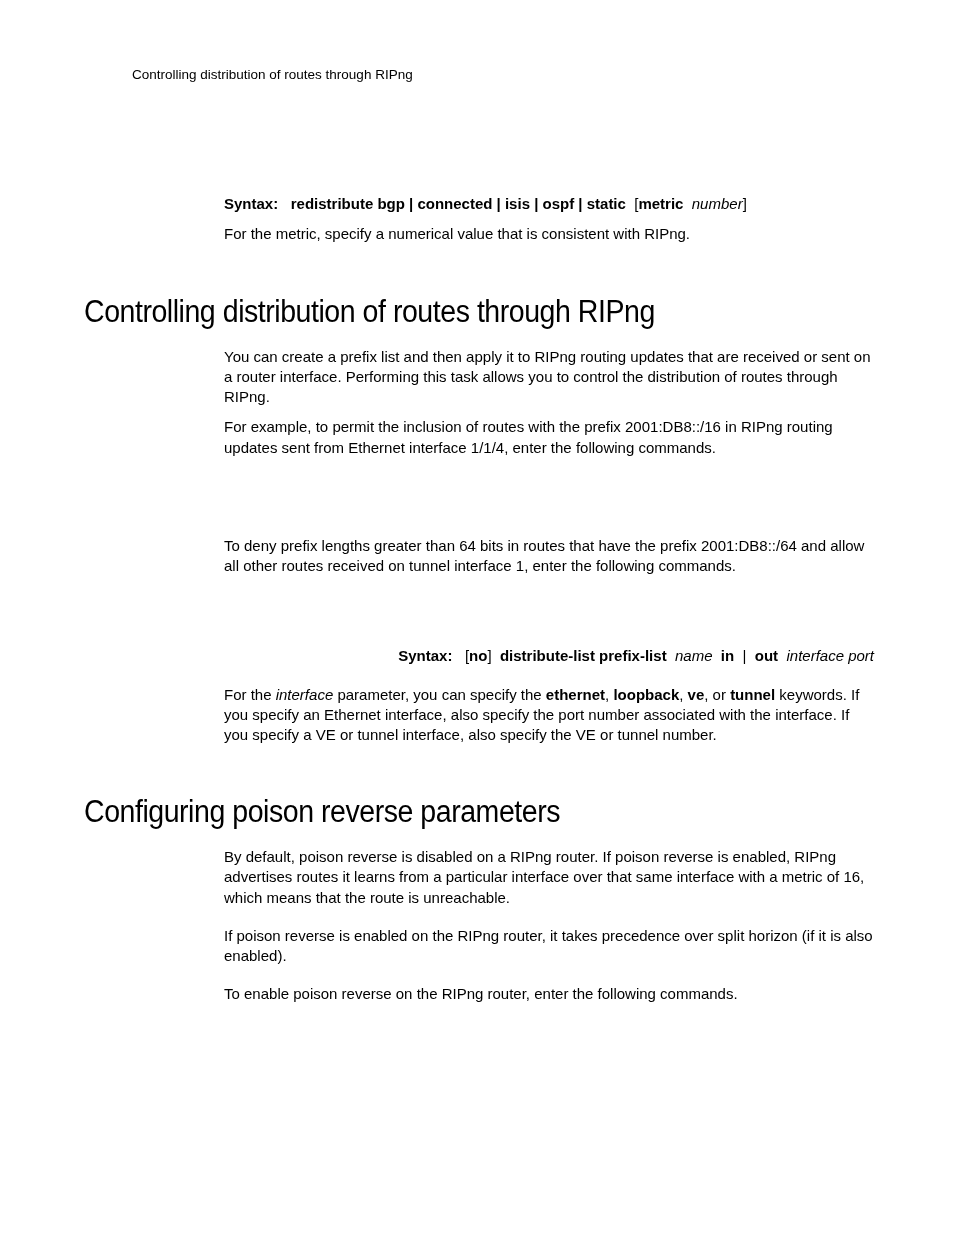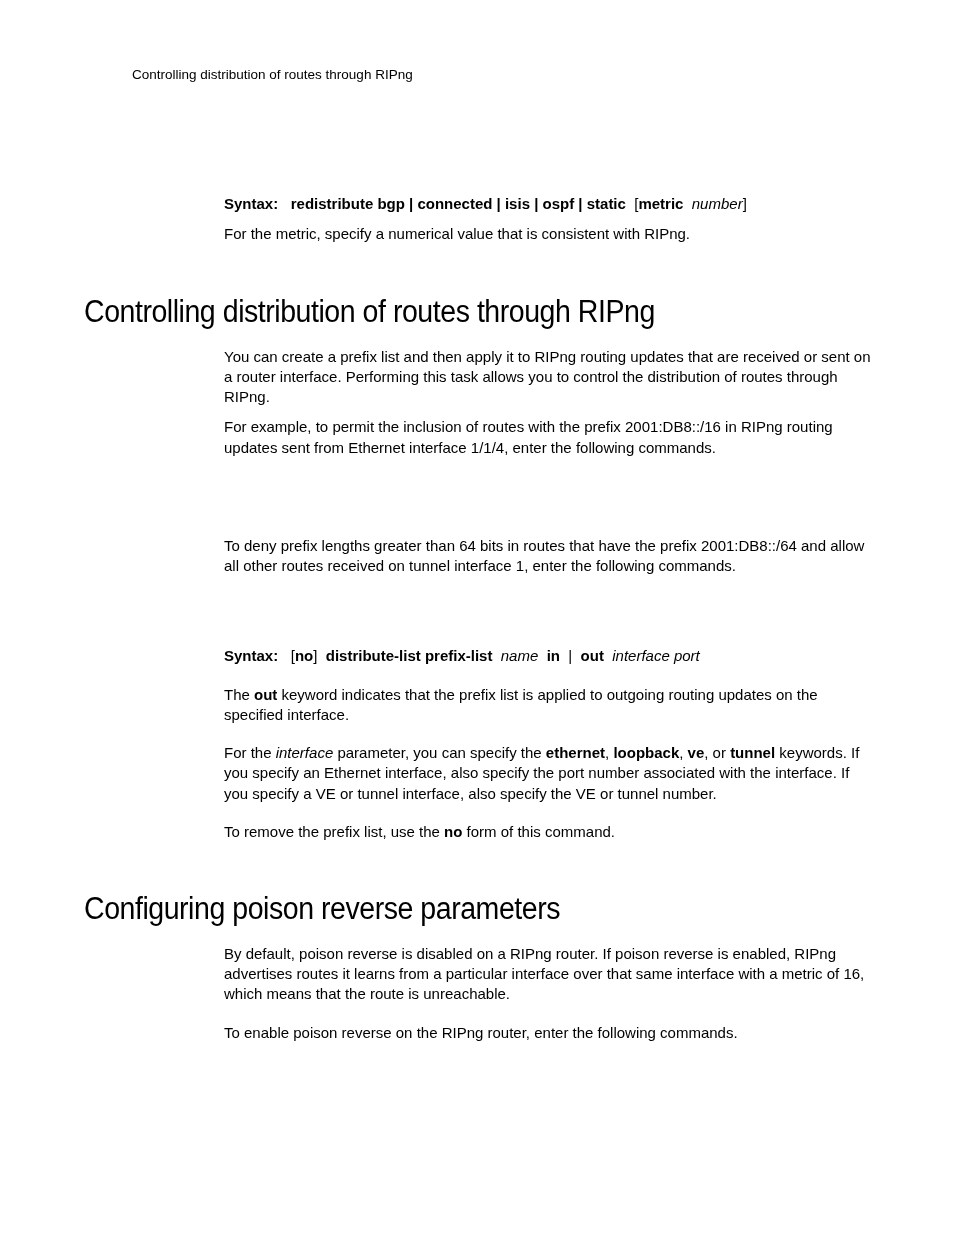--- a/index.html
+++ b/index.html
@@ -45,21 +45,21 @@
     font-weight: 400;
     font-size: 31px;
     letter-spacing: -0.5px;
     margin: 46px 0 14px 0;
     transform: scaleX(0.92);
     transform-origin: left center;
   }
   .bold { font-weight: 700; }
   .ital { font-style: italic; }
   .gap-large { margin-top: 78px; }
-  .gap-med  { margin-top: 70px; }
+  .gap-med  { margin-top: 70px; text-align: right; }
   .mt18 { margin-top: 18px; }
 </style>
 </head>
 <body>
 
 <div class="page">
 
   <div class="running-header">Controlling distribution of routes through RIPng</div>
 
   <div class="content-block syntax-line">
@@ -86,30 +86,25 @@
     <span>&nbsp;</span><span class="bold">distribute-list prefix-list</span>
     <span>&nbsp;</span><span class="ital">name</span>
     <span>&nbsp;</span><span class="bold">in</span>
     <span>&nbsp;</span><span>|</span>
     <span>&nbsp;</span><span class="bold">out</span>
     <span>&nbsp;</span><span class="ital">interface port</span>
   </div>
 
 
 
-  <div class="content-block mt18">
-    <span>The </span><span class="bold">out</span><span> keyword indicates that the prefix list is applied to outgoing routing updates on the specified interface.</span>
-  </div>
 
   <div class="content-block mt18">
     <span>For the </span><span class="ital">interface</span><span> parameter, you can specify the </span><span class="bold">ethernet</span><span>, </span><span class="bold">loopback</span><span>, </span><span class="bold">ve</span><span>, or </span><span class="bold">tunnel</span><span> keywords. If you specify an Ethernet interface, also specify the port number associated with the interface. If you specify a VE or tunnel interface, also specify the VE or tunnel number.</span>
   </div>
 
-  <div class="content-block mt18">
-    <span>To remove the prefix list, use the </span><span class="bold">no</span><span> form of this command.</span>
-  </div>
 
   <h1 class="section">Configuring poison reverse parameters</h1>
 
   <div class="content-block">By default, poison reverse is disabled on a RIPng router. If poison reverse is enabled, RIPng advertises routes it learns from a particular interface over that same interface with a metric of 16, which means that the route is unreachable.</div>
+  <div class="content-block mt18">If poison reverse is enabled on the RIPng router, it takes precedence over split horizon (if it is also enabled).</div>
   <div class="content-block mt18">To enable poison reverse on the RIPng router, enter the following commands.</div>
 
 </div>
 
 </body></html>

